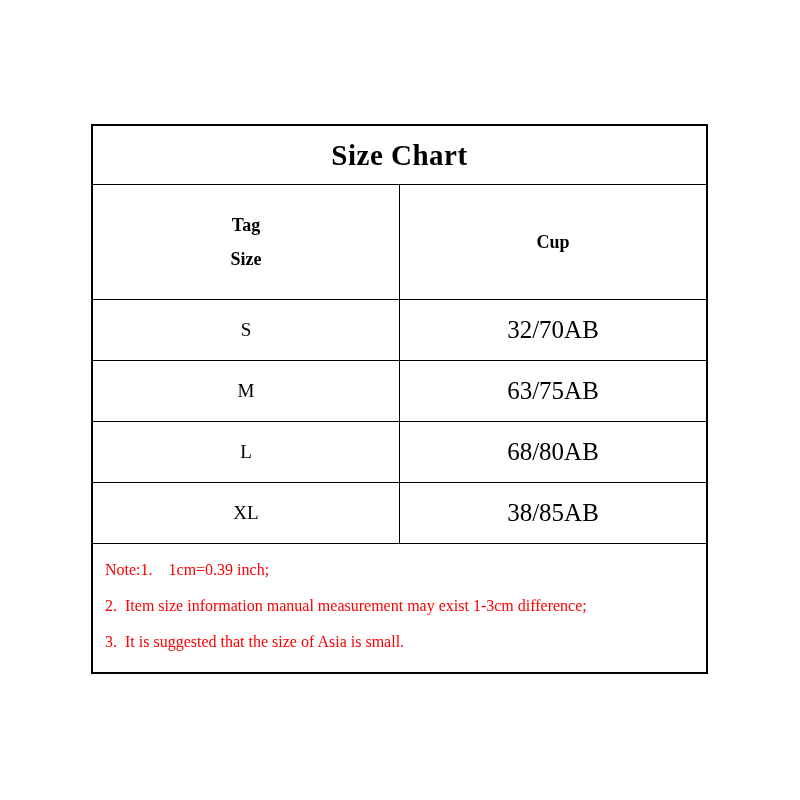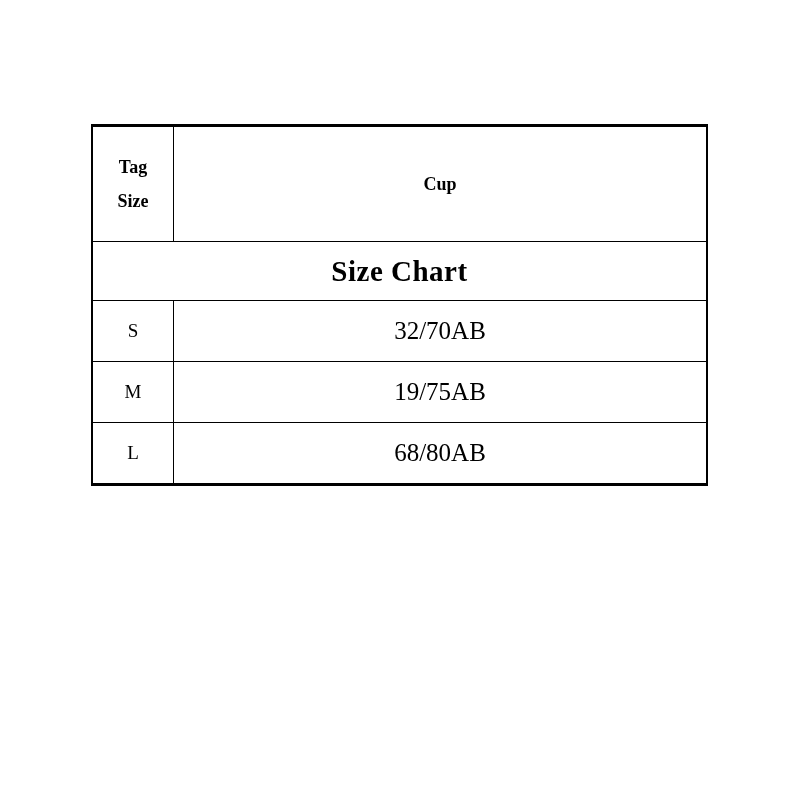--- a/index.html
+++ b/index.html
@@ -89,37 +89,48 @@
   }
 </style>
 </head>
 <body>
 
 <div class="page">
   <div class="chart-wrap">
     <table class="size-chart">
       <tbody>
         <tr>
+          <td class="title-cell" colspan="2">Size Chart</td>
+        </tr>
+        <tr>
           <td class="head-tag">
             <div>Tag</div>
             <div>Size</div>
           </td>
           <td class="head-cup">Cup</td>
         </tr>
         <tr>
-          <td class="title-cell" colspan="2">Size Chart</td>
-        </tr>
-        <tr>
           <td class="row-size">S</td>
           <td class="row-cup">32/70AB</td>
         </tr>
         <tr>
           <td class="row-size">M</td>
-          <td class="row-cup">19/75AB</td>
+          <td class="row-cup">63/75AB</td>
         </tr>
         <tr>
           <td class="row-size">L</td>
           <td class="row-cup">68/80AB</td>
+        </tr>
+        <tr>
+          <td class="row-size">XL</td>
+          <td class="row-cup">38/85AB</td>
+        </tr>
+        <tr>
+          <td class="notes-cell" colspan="2">
+            <p class="note-line">Note:1.    1cm=0.39 inch;</p>
+            <p class="note-line">2.  Item size information manual measurement may exist 1-3cm difference;</p>
+            <p class="note-line">3.  It is suggested that the size of Asia is small.</p>
+          </td>
         </tr>
       </tbody>
     </table>
   </div>
 </div>
 
 </body></html>

